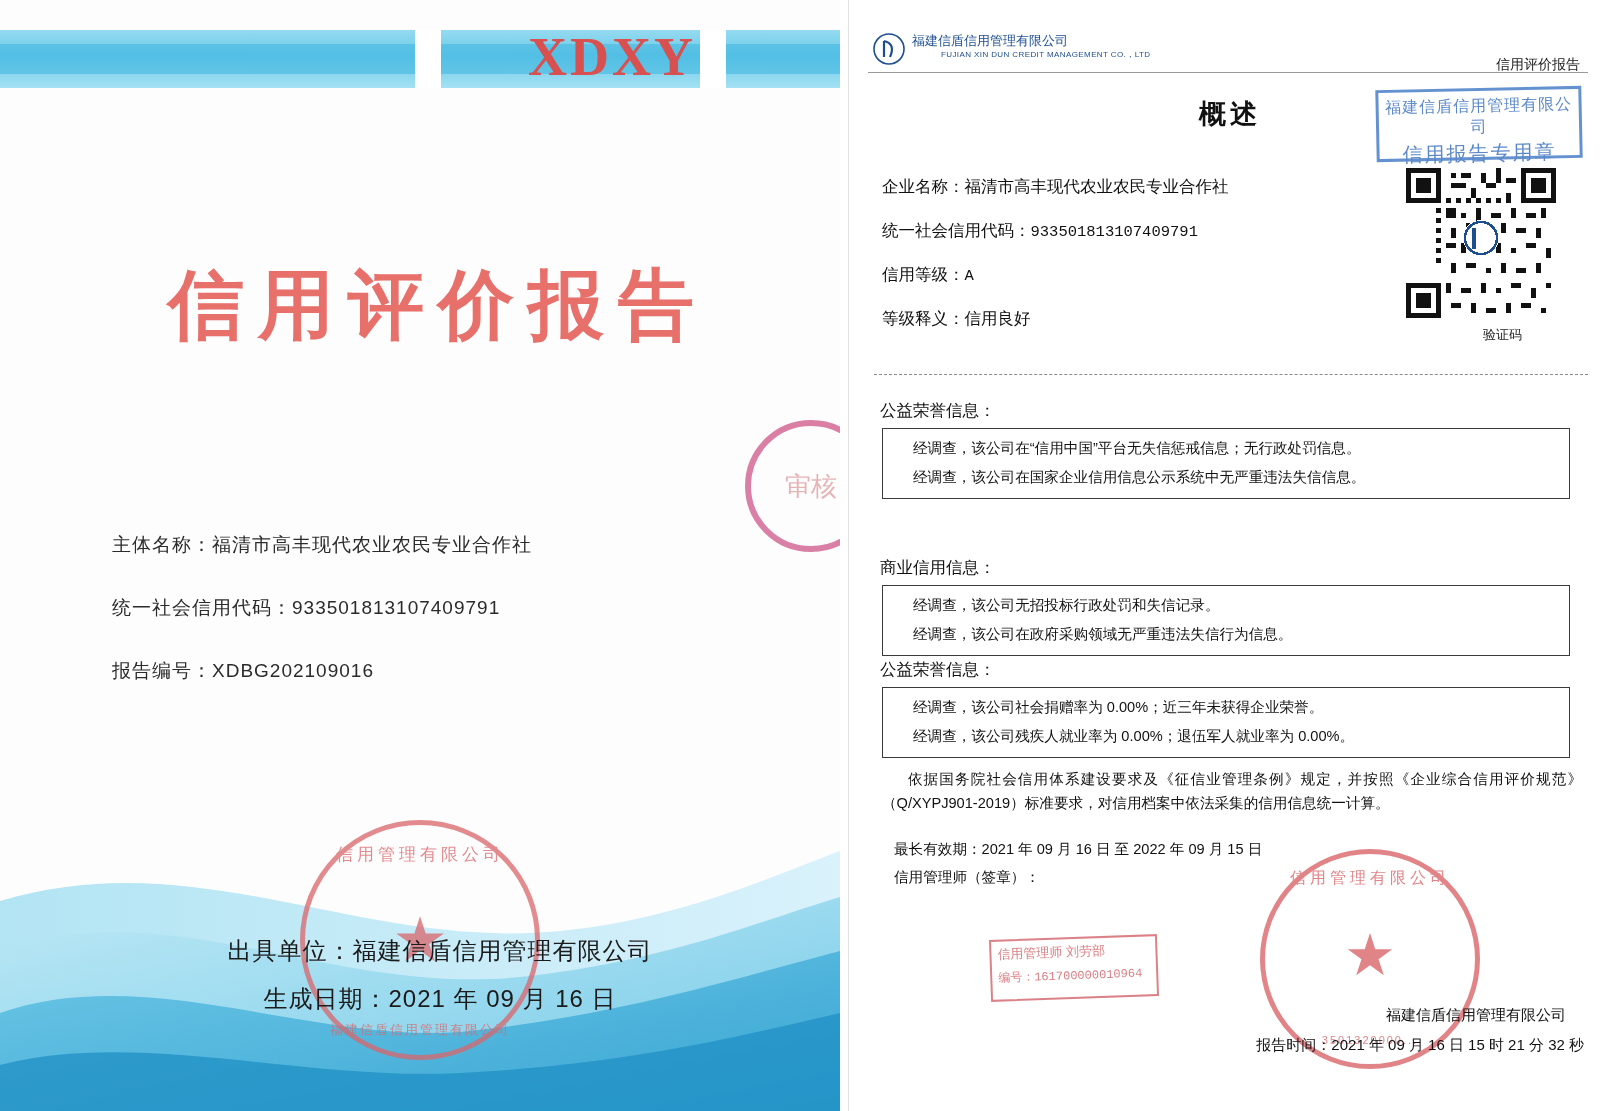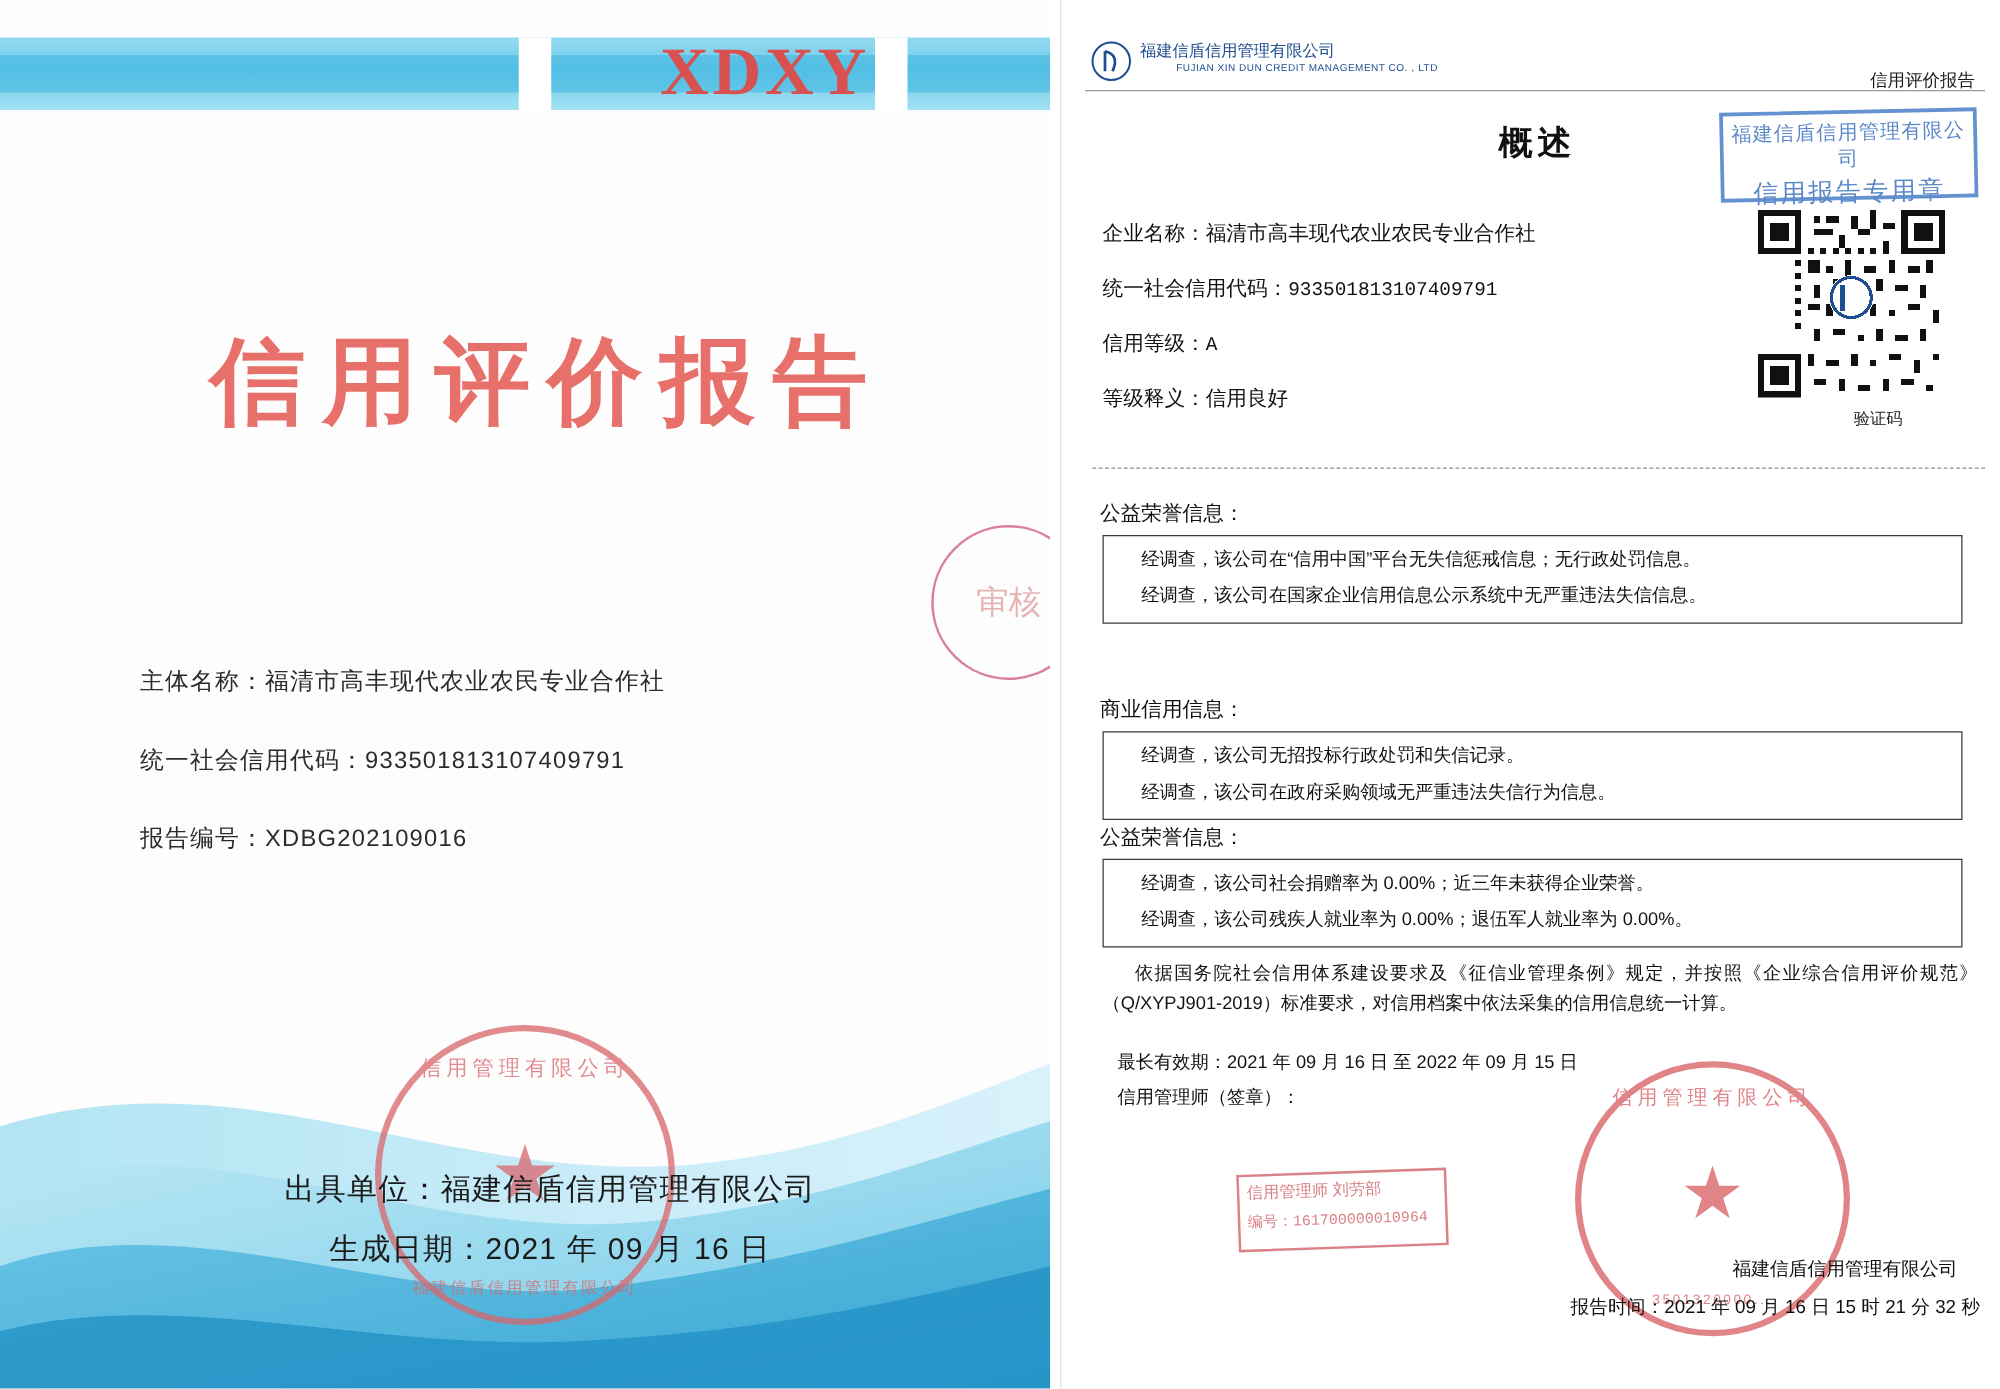--- a/index.html
+++ b/index.html
@@ -113,21 +113,21 @@
     overflow: hidden;
   }
   
   .stamp-small {
     position: absolute;
     left: 745px;
     top: 420px;
     width: 120px;
     height: 120px;
     border-radius: 50%;
-    border: 2px solid #be185d;
+    border: 6px solid #be185d;
     opacity: .55;
     color: #d4787c;
     font-size: 11px;
     text-align: center;
   }
   .stamp-small .inner {
     position: absolute;
     left: 50%; top: 50%;
     transform: translate(-50%,-50%);
     font-size: 26px;

